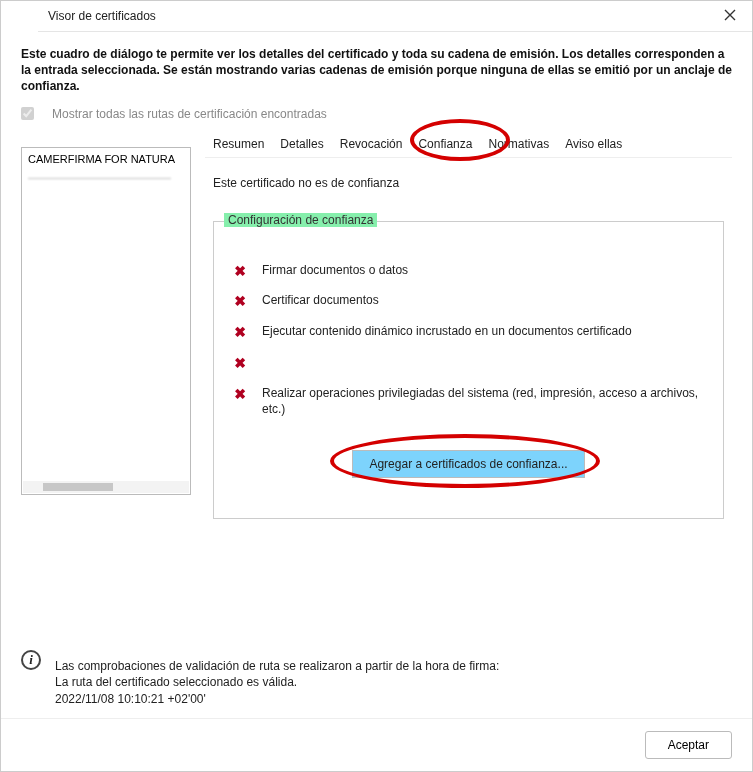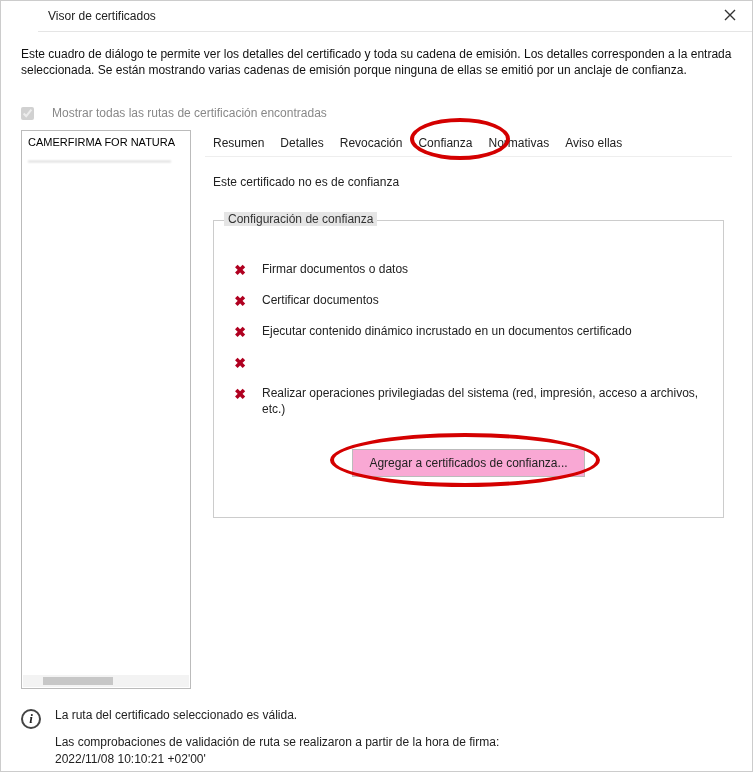--- a/index.html
+++ b/index.html
@@ -35,24 +35,24 @@
       line-height: 1;
       padding: 2px 6px;
     }
     .content {
       padding: 14px 20px 10px 20px;
       flex: 1;
       display: flex;
       flex-direction: column;
     }
     .intro {
-      font-weight: normal;
+      font-weight: bold;
       font-size: 12px;
       color: #111;
-      margin-bottom: 26px;
+      margin-bottom: 10px;
       line-height: 1.35;
     }
     .checkbox-row {
       display: flex;
       align-items: center;
       gap: 18px;
       margin: 2px 0 10px 0;
       color: #888;
       font-size: 12px;
     }
@@ -63,22 +63,23 @@
       flex: 1;
       min-height: 0;
     }
     .cert-list {
       width: 170px;
       border: 1px solid #bbb;
       background: #fff;
       overflow: hidden;
       font-size: 11px;
       padding: 2px 0;
-      height: 559px;
-      position: relative;
+      height: 348px;
+      position: relative;
+      margin-top: 16px;
     }
     .cert-list .item {
       padding: 3px 6px;
       white-space: nowrap;
       color: #000;
       cursor: pointer;
     }
     .cert-list .item.faded {
       color: #aaa;
       filter: blur(1.2px);
@@ -134,21 +135,21 @@
     }
     .fieldset {
       border: 1px solid #ccc;
       padding: 28px 18px 40px 18px;
       position: relative;
     }
     .fieldset-legend {
       position: absolute;
       top: -9px;
       left: 10px;
-      background: #e5e5e5;
+      background: #86efac;
       padding: 0 4px;
       font-size: 12px;
       color: #333;
     }
     .trust-item {
       display: flex;
       align-items: flex-start;
       gap: 14px;
       margin: 12px 0;
       font-size: 12px;
@@ -166,21 +167,21 @@
     }
     .add-button-wrap {
       margin-top: 32px;
       display: flex;
       justify-content: center;
       position: relative;
     }
     .add-button {
       padding: 6px 16px;
       font-size: 12px;
-      background: #f9a8d4;
+      background: #7dd3fc;
       border: 1px solid #bbb;
       cursor: pointer;
       color: #222;
     }
     .info-block {
       display: flex;
       gap: 14px;
       margin-top: 18px;
       font-size: 12px;
       color: #222;
@@ -326,22 +327,22 @@
 
         </div>
 
       </div>
 
     </div>
 
     <div class="info-block">
       <span class="info-icon">i</span>
       <div>
+        <p style="margin-top:10px">Las comprobaciones de validación de ruta se realizaron a partir de la hora de firma:</p>
         <p>La ruta del certificado seleccionado es válida.</p>
-        <p style="margin-top:10px">Las comprobaciones de validación de ruta se realizaron a partir de la hora de firma:</p>
         <p>2022/11/08 10:10:21 +02'00'</p>
       </div>
     </div>
 
   </div>
 
   <div class="footer">
     <button>Aceptar</button>
   </div>
 

